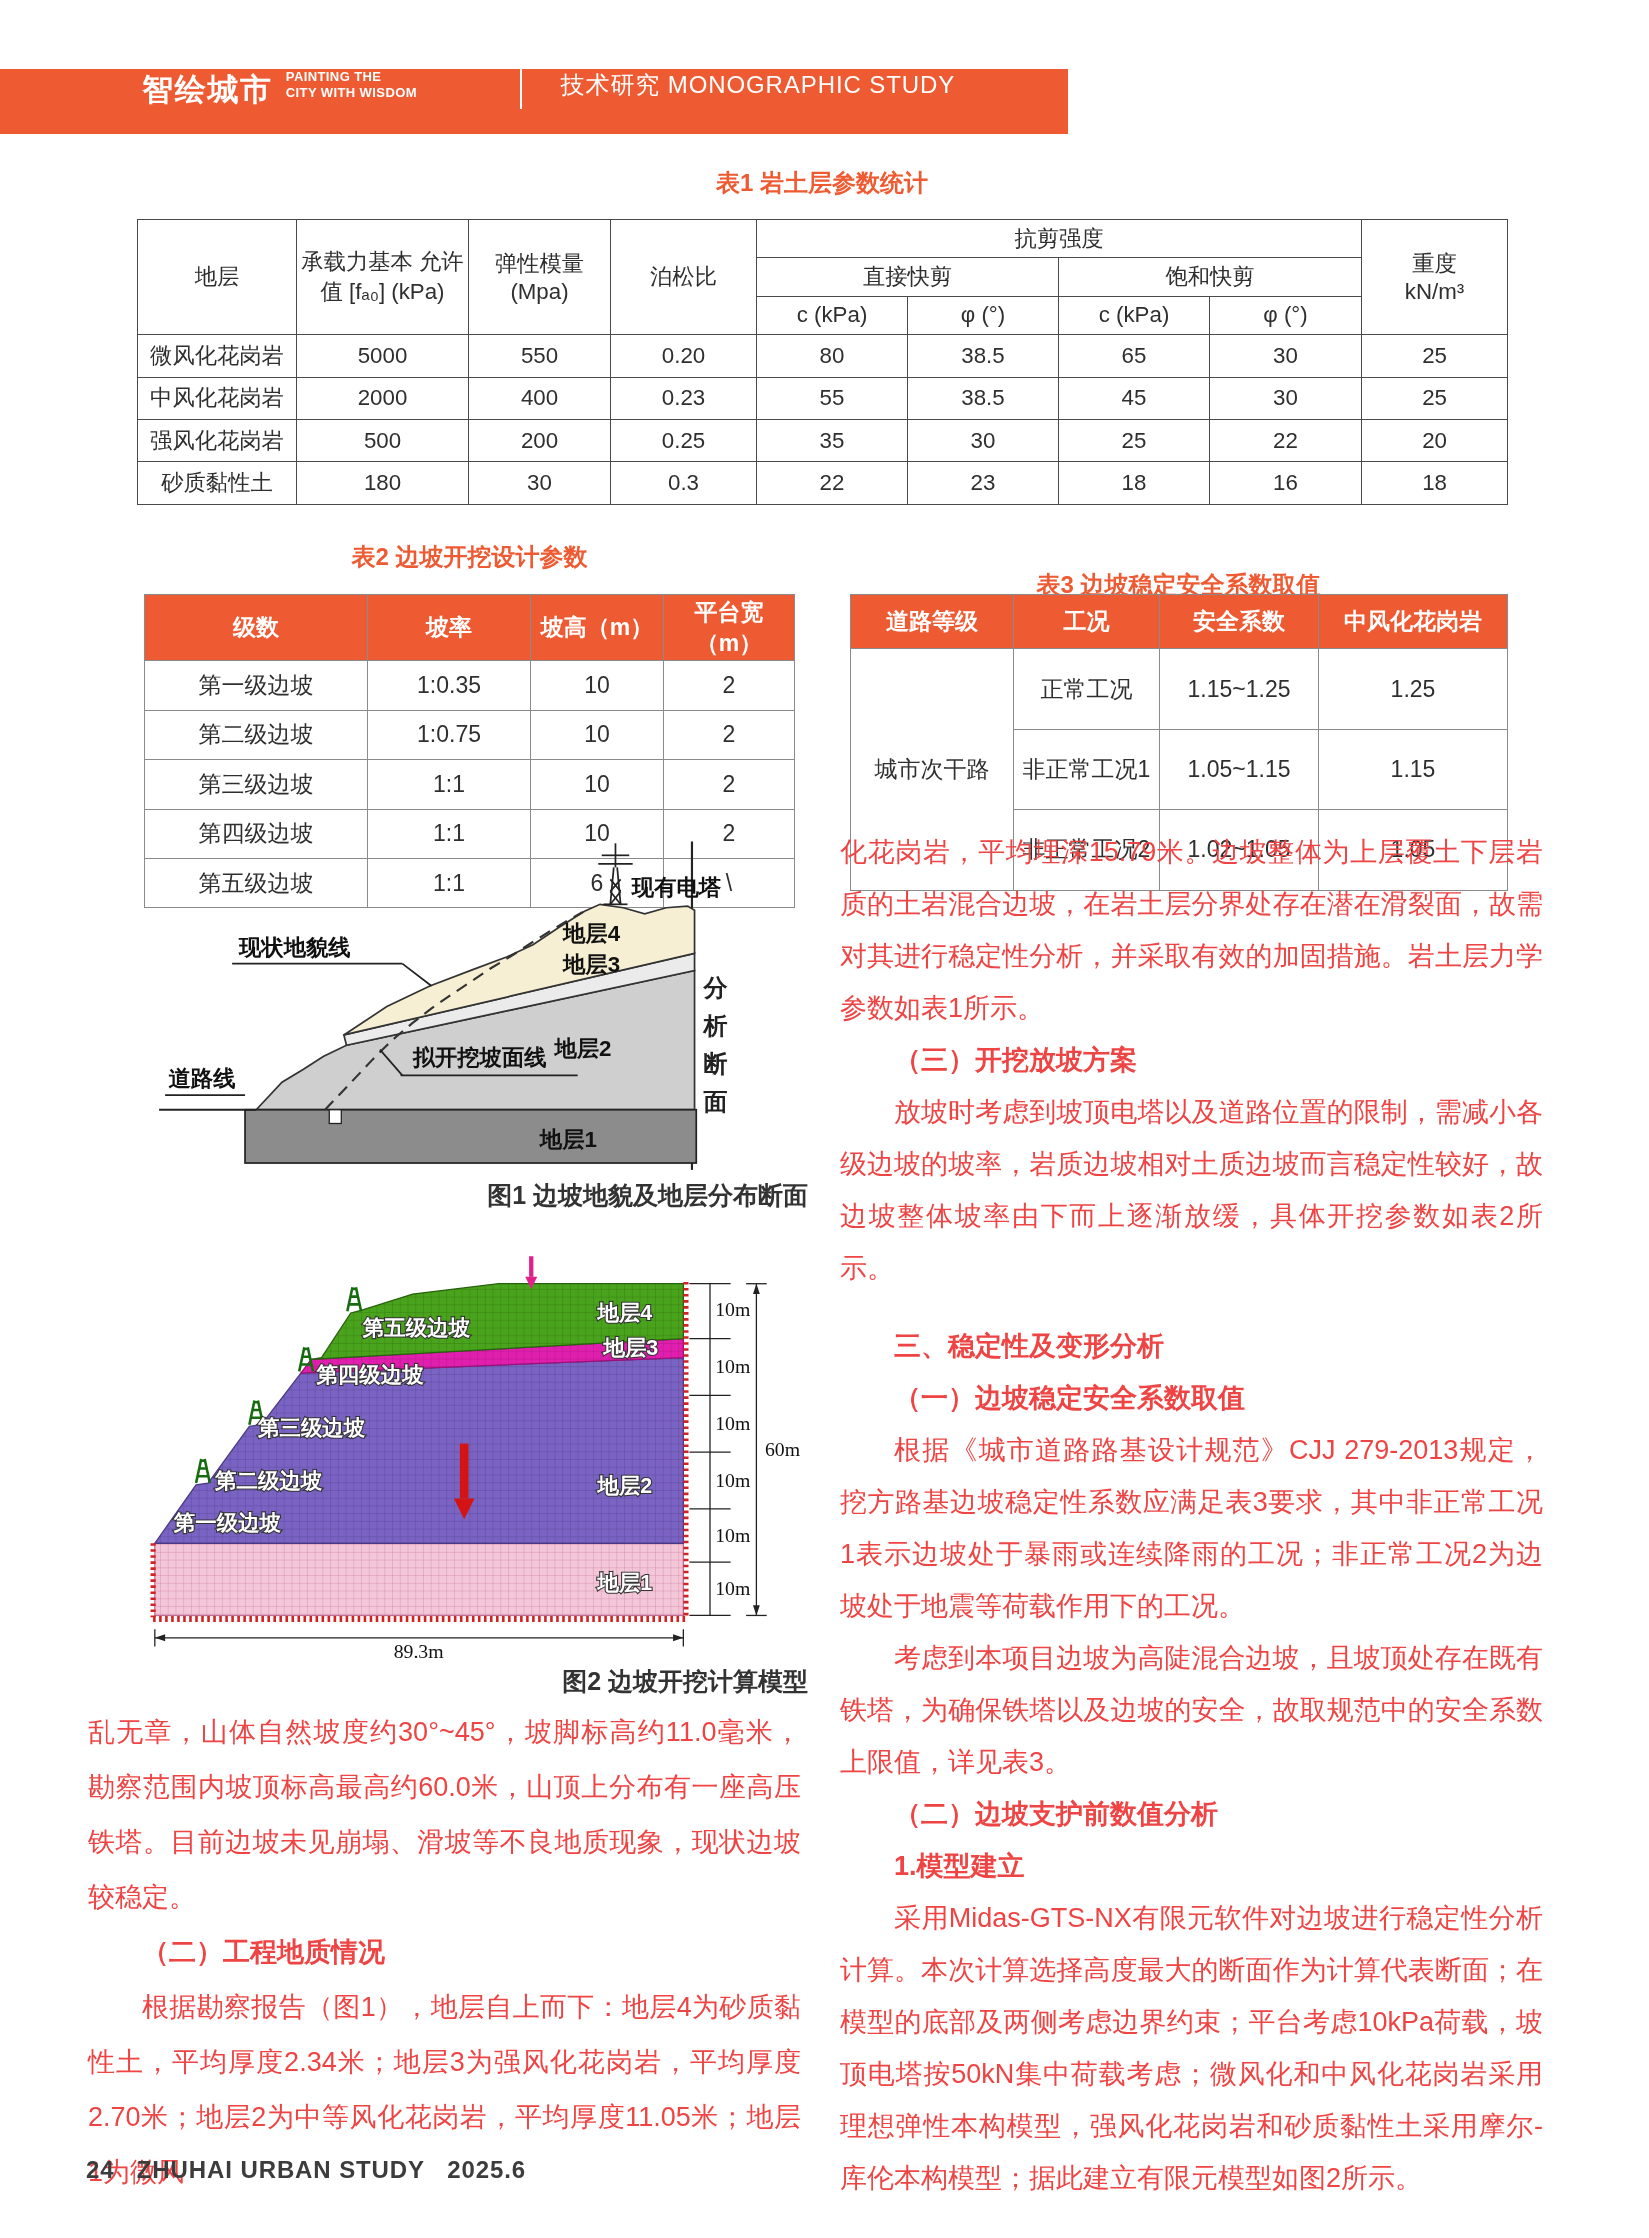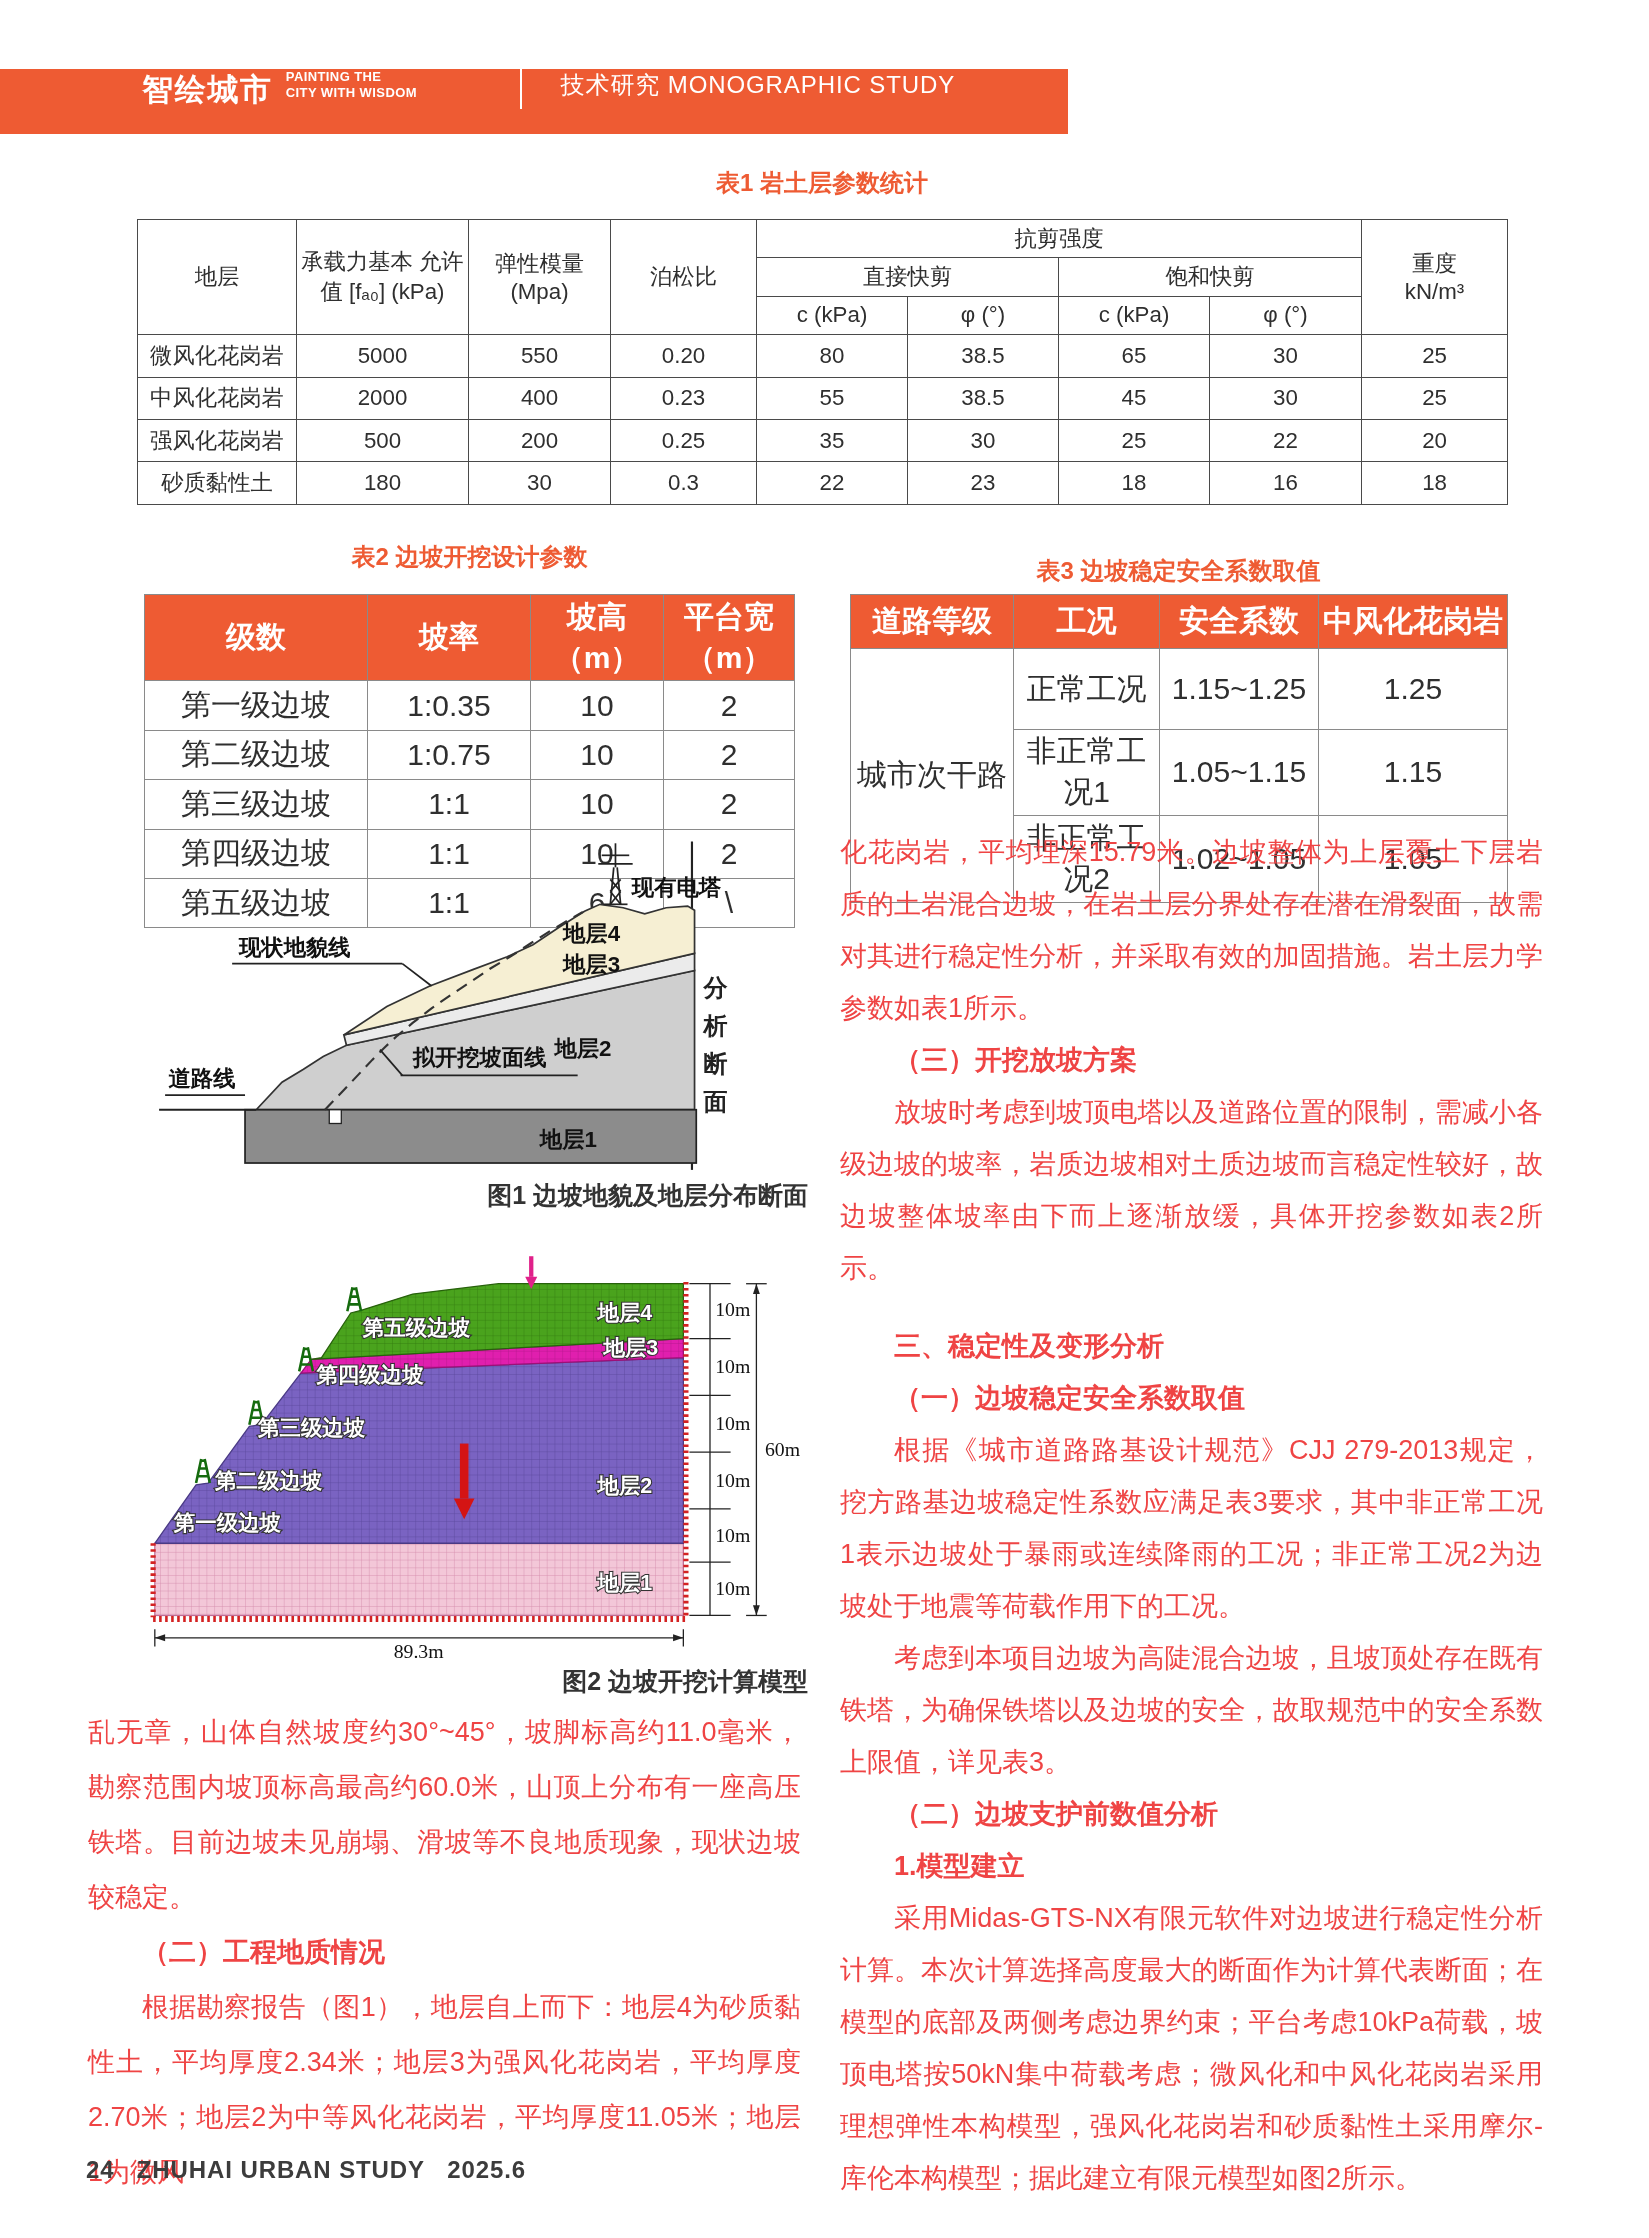--- a/index.html
+++ b/index.html
@@ -14,21 +14,21 @@
   .section-title{margin-left:39px;font-size:24px;color:#fff;letter-spacing:0.9px;}
   
   .tbl-title{position:absolute;font-size:24px;font-weight:bold;color:#ee5b33;text-align:center;}
   
   table{border-collapse:collapse;table-layout:fixed;}
   .t1{position:absolute;left:137px;top:219px;width:1370px;font-size:22.3px;}
   .t1 th,.t1 td{border:1.3px solid #4a4a4a;text-align:center;vertical-align:middle;font-weight:normal;padding:1.7px 3.4px;}
   .t1 thead th{height:34px;}
   .t1 tbody td{height:38px;}
   
-  .t23{position:absolute;font-size:30px;padding-left:44px;}
+  .t23{position:absolute;font-size:23px;padding-left:44px;}
   .t23 th,.t23 td{border:1.3px solid #8a8a8a;text-align:center;vertical-align:middle;padding:1.7px 3.4px;}
   .t23 thead th{background:#ee5b33;color:#fff;font-weight:bold;height:50px;}
   .t2{left:144px;top:594px;width:651px;}
   .t2 td{height:45px;}
   .t3{left:850px;top:594px;width:657px;}
   .t3 td{height:76px;}
   
   .fig{position:absolute;}
   .fig-caption{position:absolute;width:679px;left:129px;text-align:right;
                font-size:25px;font-weight:bold;color:#333;}
@@ -196,21 +196,21 @@
       </tr>
       <tr>
         <td>第五级边坡</td>
         <td>1:1</td>
         <td>6</td>
         <td>\</td>
       </tr>
     </tbody>
   </table>
 
-  <div class="tbl-title" style="left:850px;top:555px;width:657px;">表3 边坡稳定安全系数取值</div>
+  <div class="tbl-title" style="left:850px;top:569px;width:657px;text-decoration:underline;">表3 边坡稳定安全系数取值</div>
   <table class="t23 t3">
     <colgroup>
         <col style="width:163px">
         <col style="width:146px">
         <col style="width:159px">
         <col style="width:189px">
       </colgroup>
     <thead>
       <tr>
         <th>道路等级</th>

